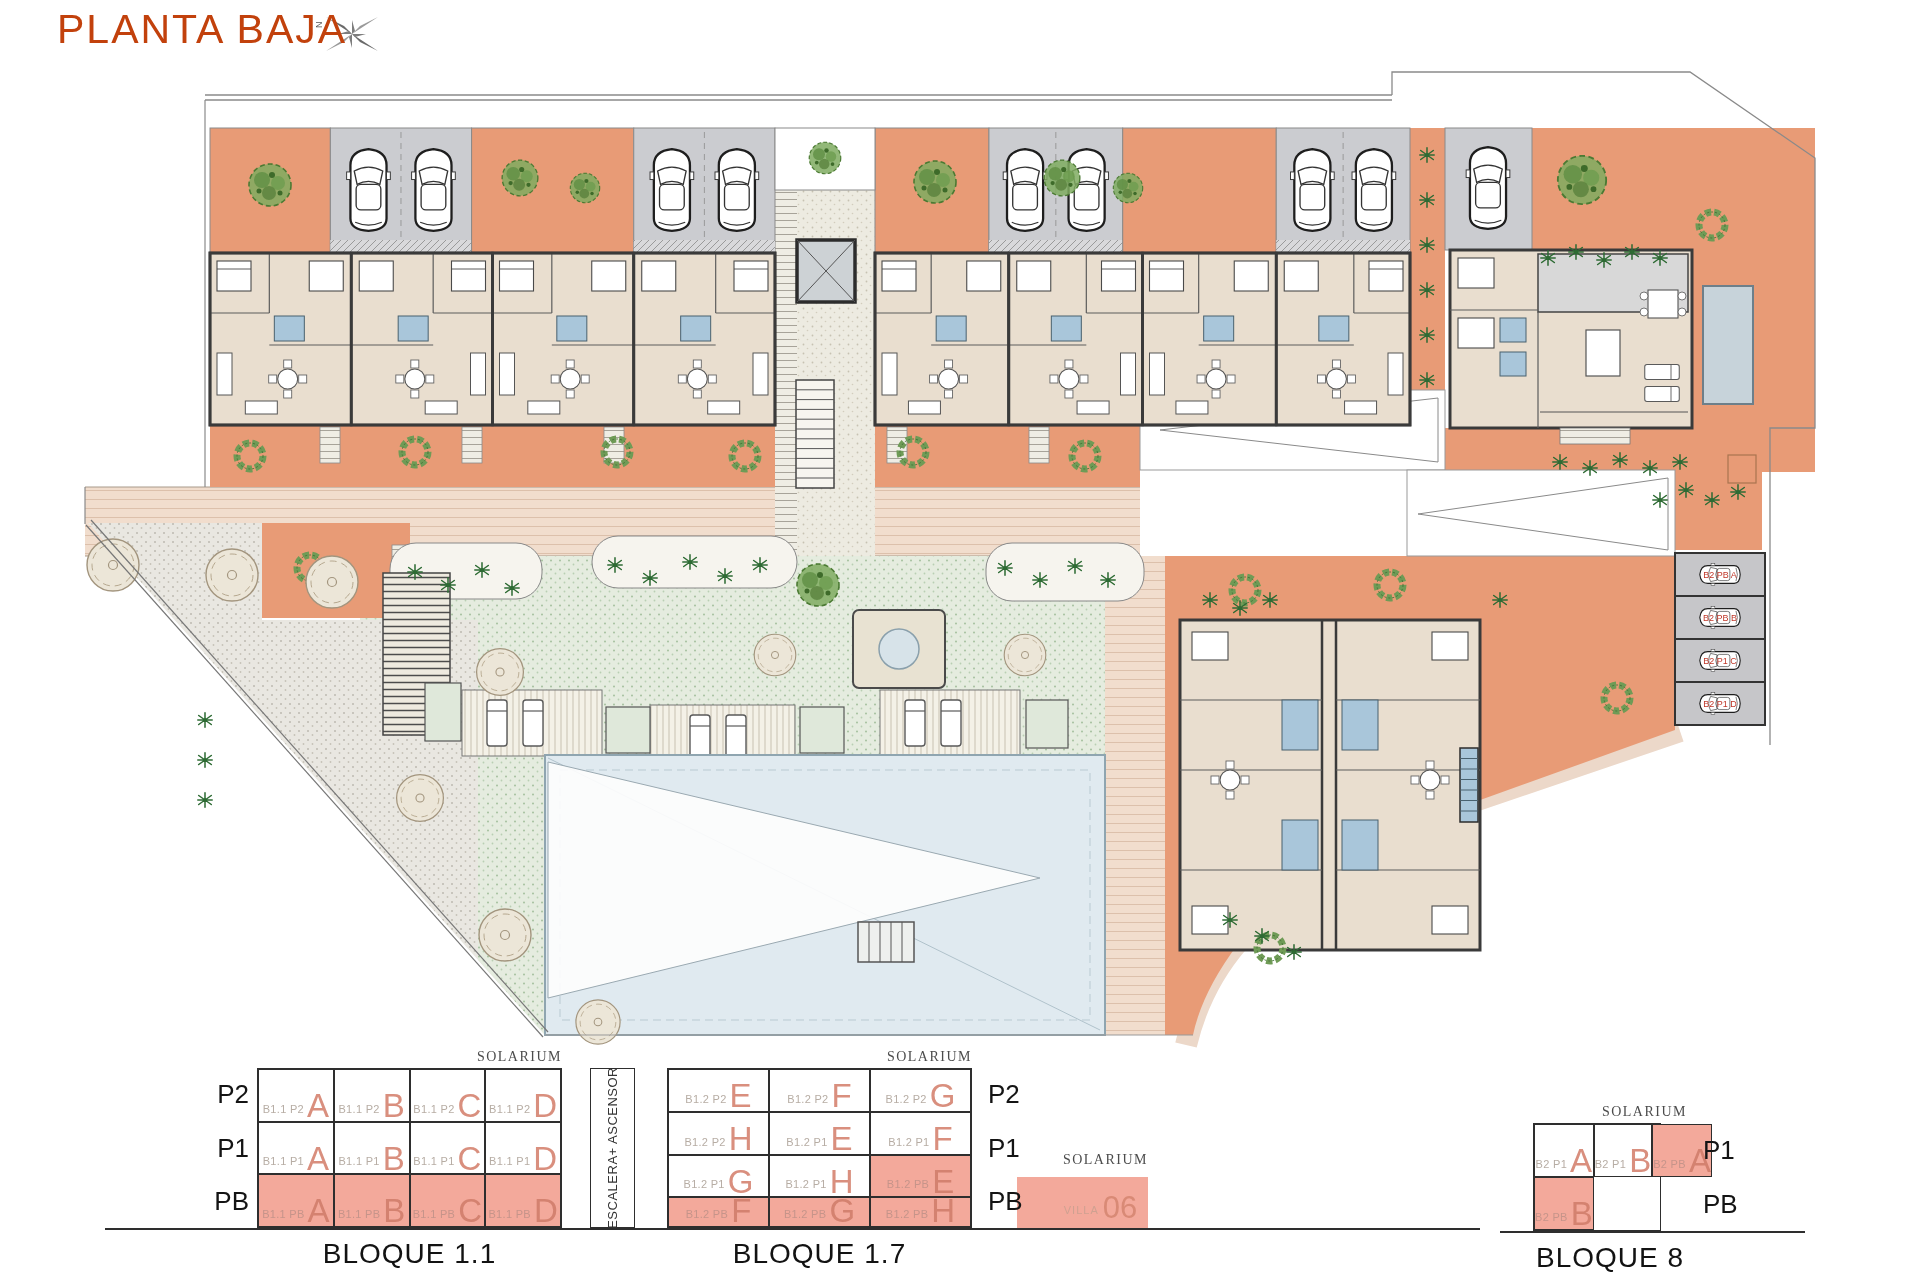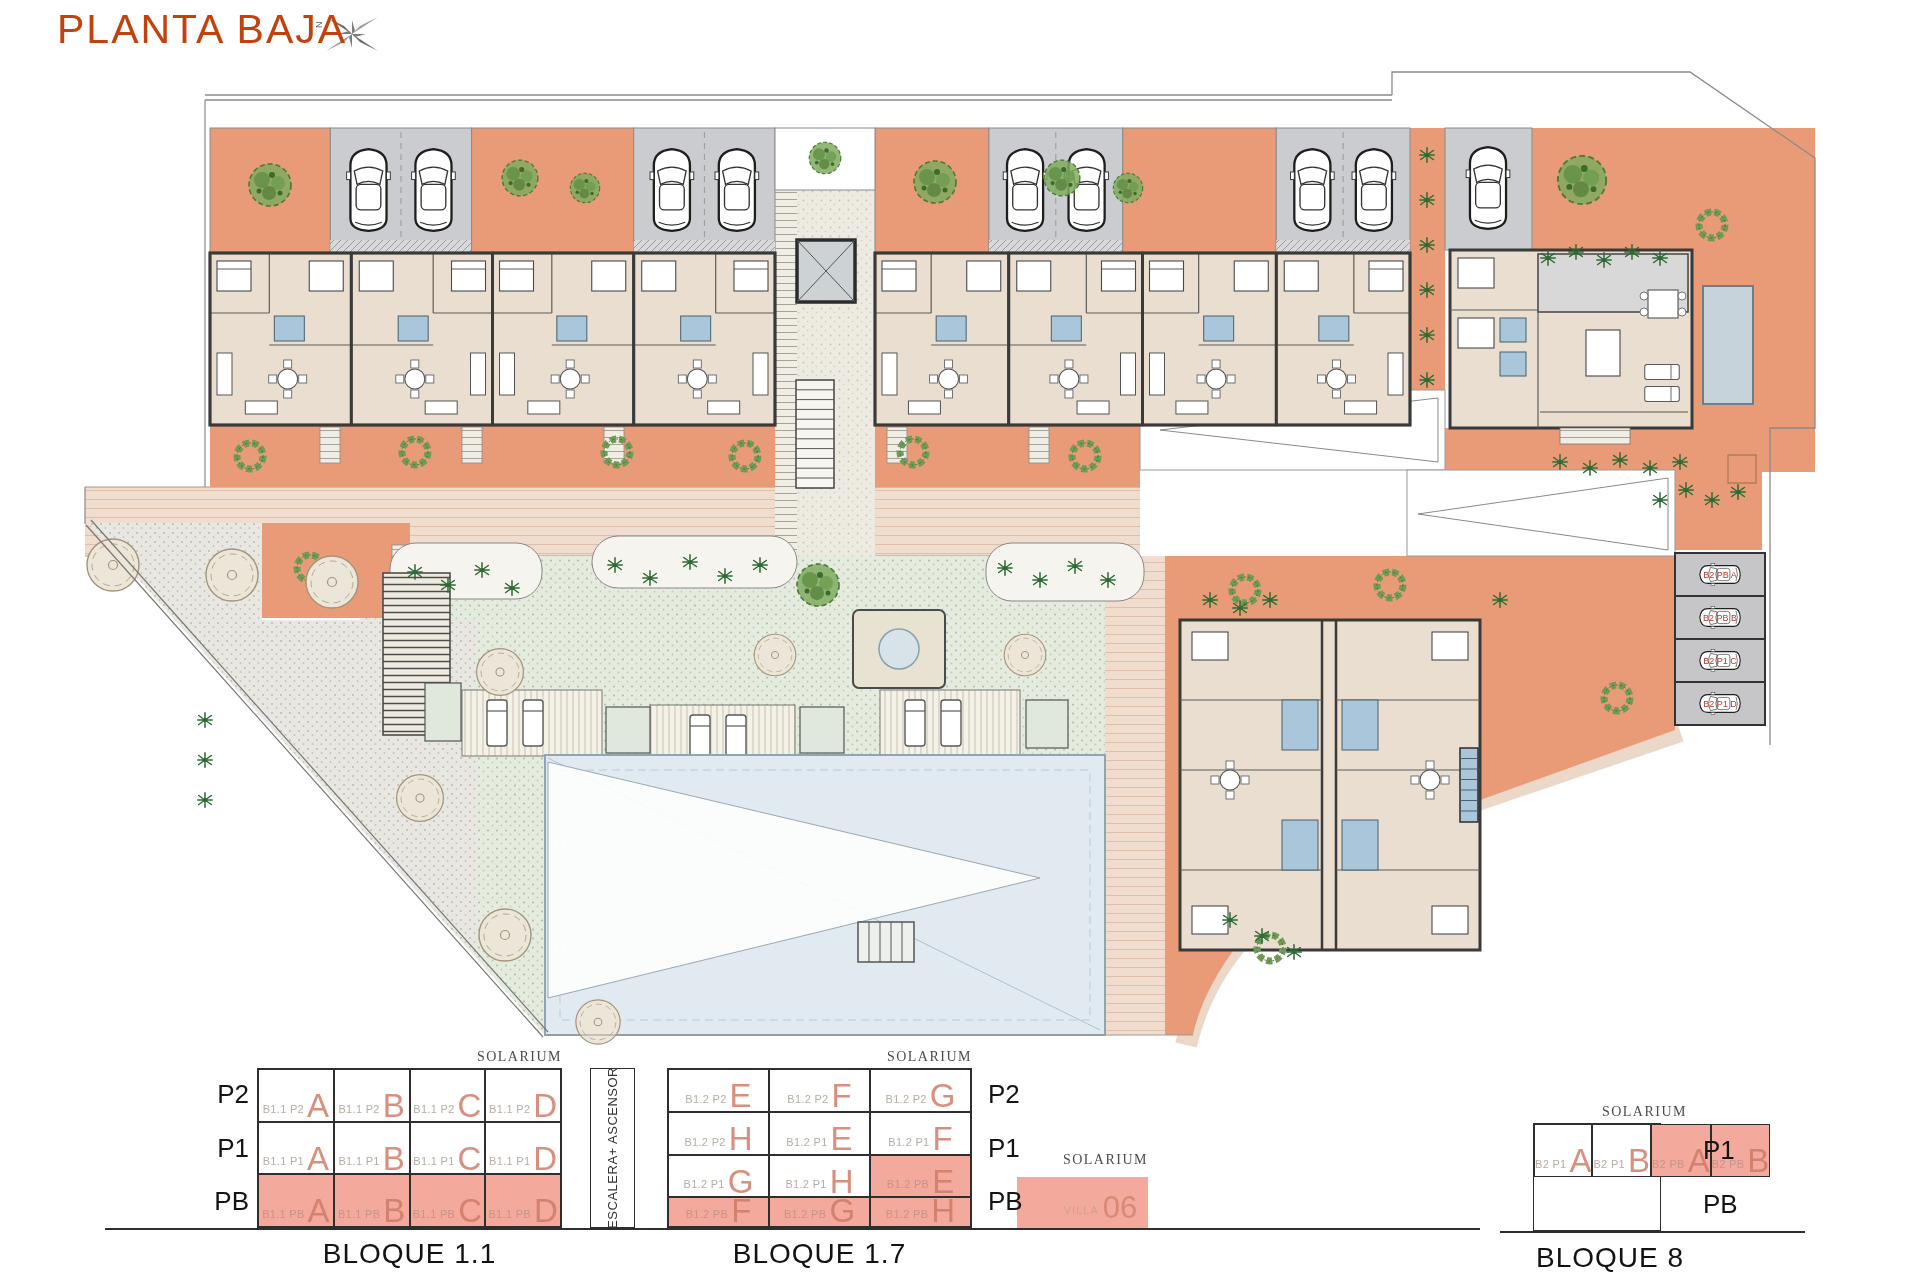--- a/index.html
+++ b/index.html
@@ -643,21 +643,21 @@
         <span class="letter">H</span>
       </div>
     </div>
     <div class="abs floorcol" style="left:988px;top:1068px;width:44px;">
       <div style="height: 53.4px; justify-content: flex-start;">P2</div>
       <div style="height: 53.4px; justify-content: flex-start;">P1</div>
       <div style="height: 53.4px; justify-content: flex-start;">PB</div>
     </div>
     <div class="abs blockname" style="left:667px;top:1238px;width:305px;">BLOQUE 1.7</div>
     <div class="abs solarium" style="left:1533px;top:1104px;width:154px;">SOLARIUM</div>
-    <div class="abs blockgrid" style="left:1533px;top:1123px;width:128px;height:108px;grid-template-columns:repeat(4,1fr);grid-template-rows:repeat(2,1fr);">
+    <div class="abs blockgrid" style="left:1533px;top:1123px;width:128px;height:108px;grid-template-columns:repeat(3,1fr);grid-template-rows:repeat(2,1fr);">
       <div class="cell">
         <span class="code">B2 P1</span>
         <span class="letter">A</span>
       </div>
       <div class="cell">
         <span class="code">B2 P1</span>
         <span class="letter">B</span>
       </div>
       <div class="cell pb">
         <span class="code">B2 PB</span>

